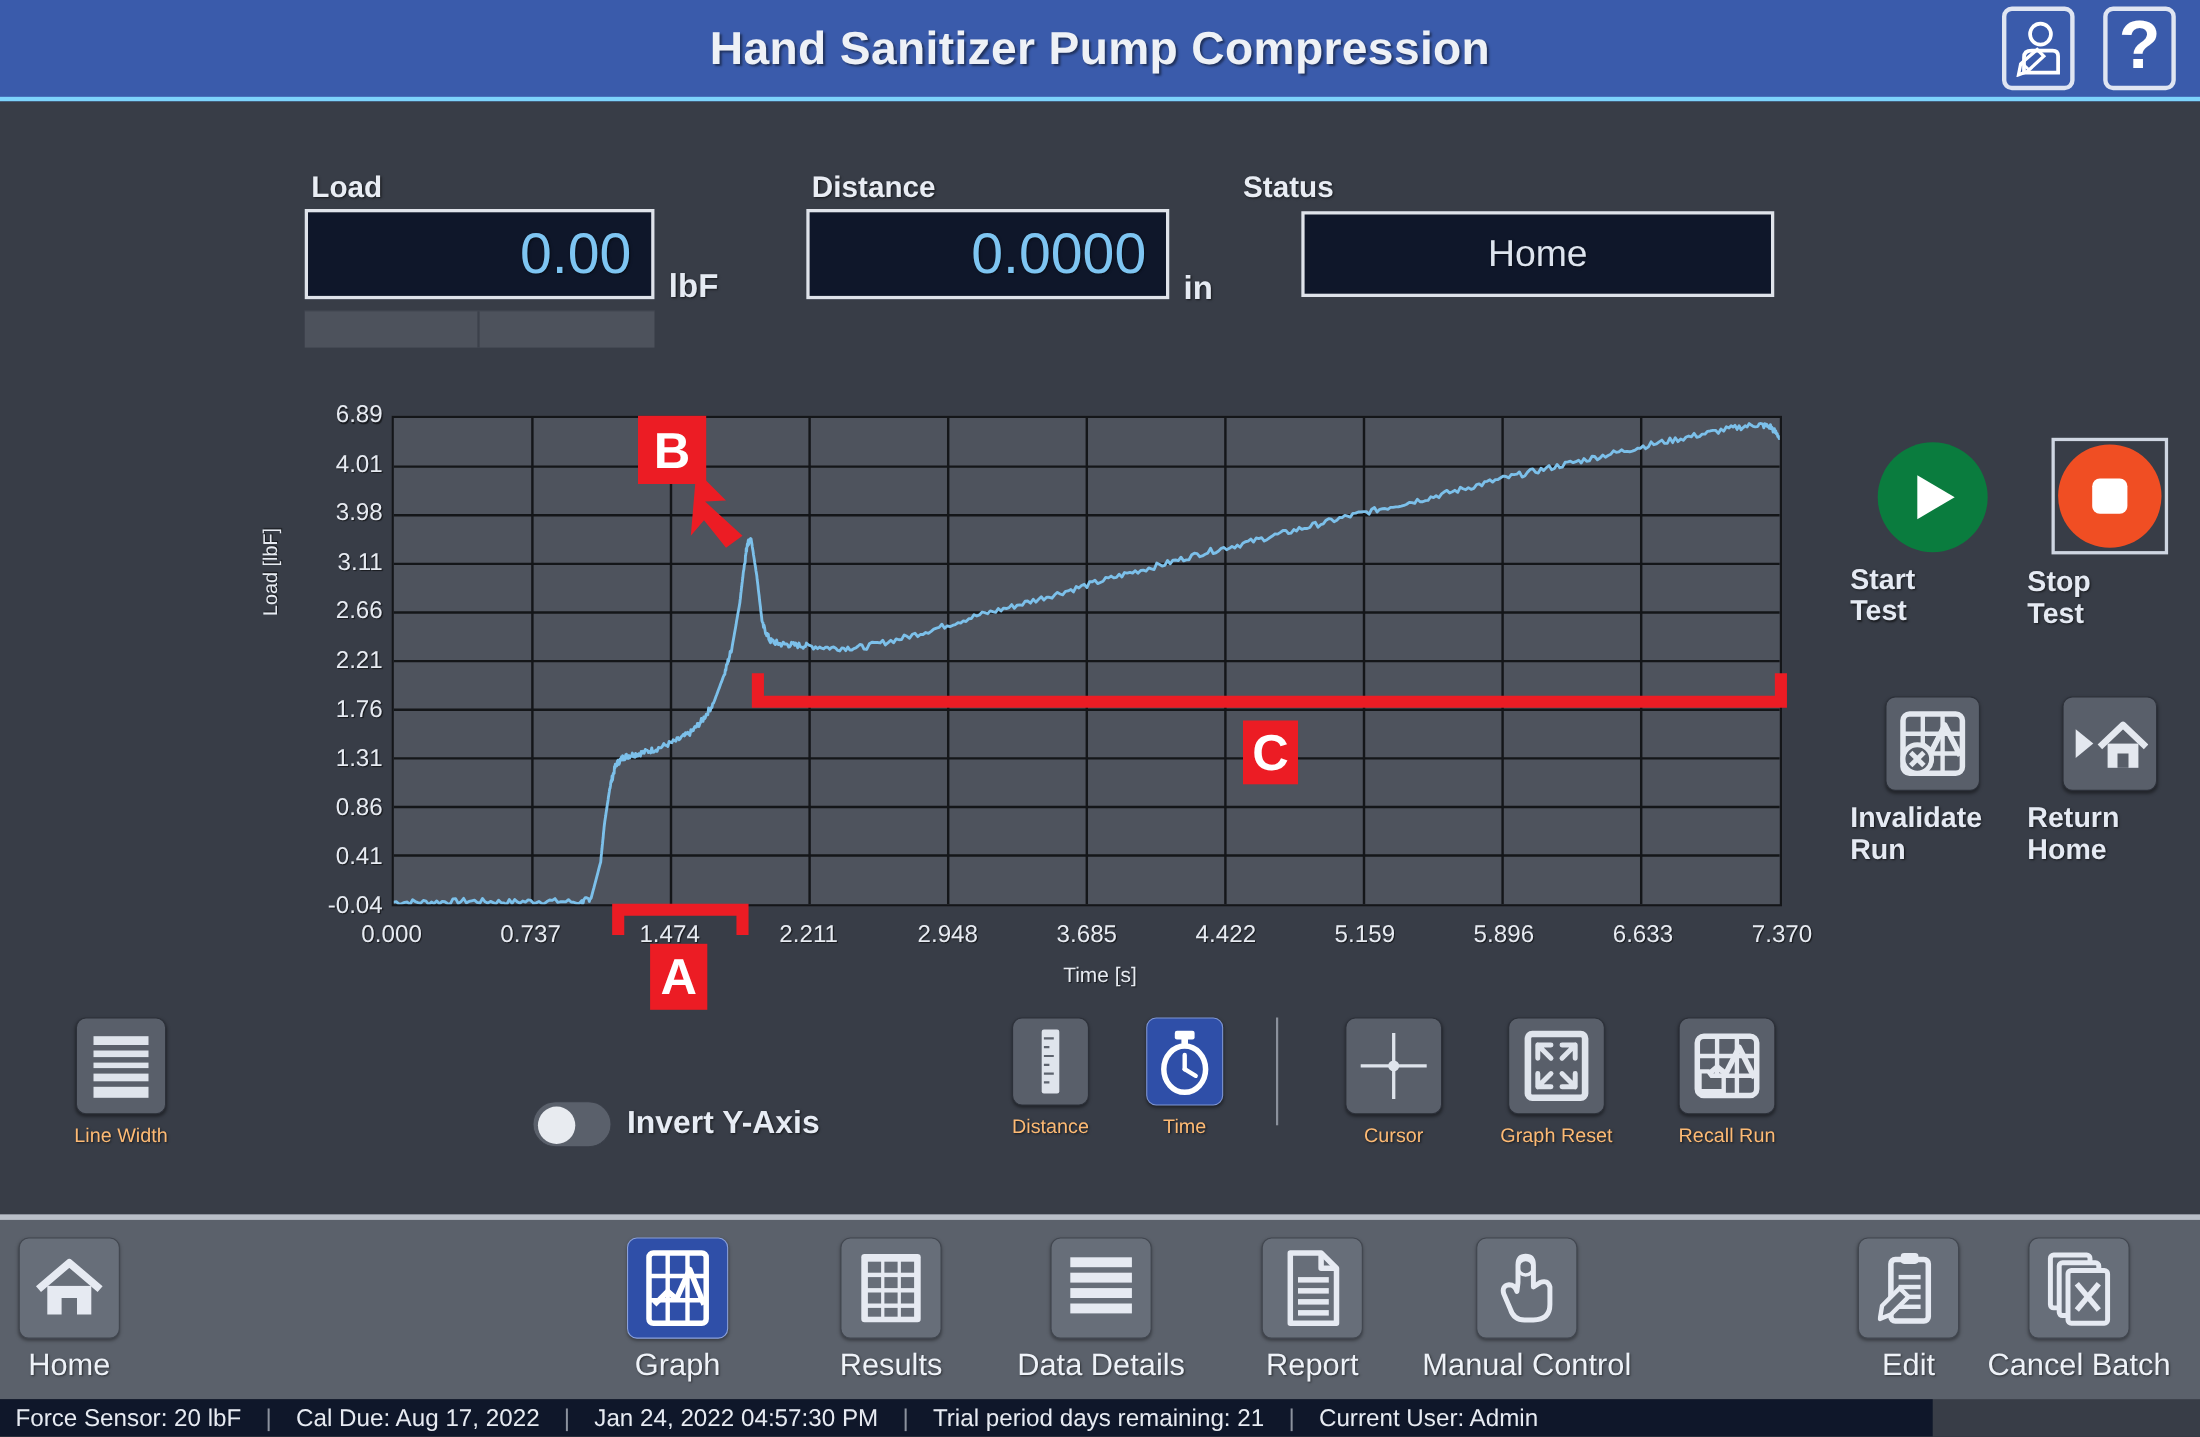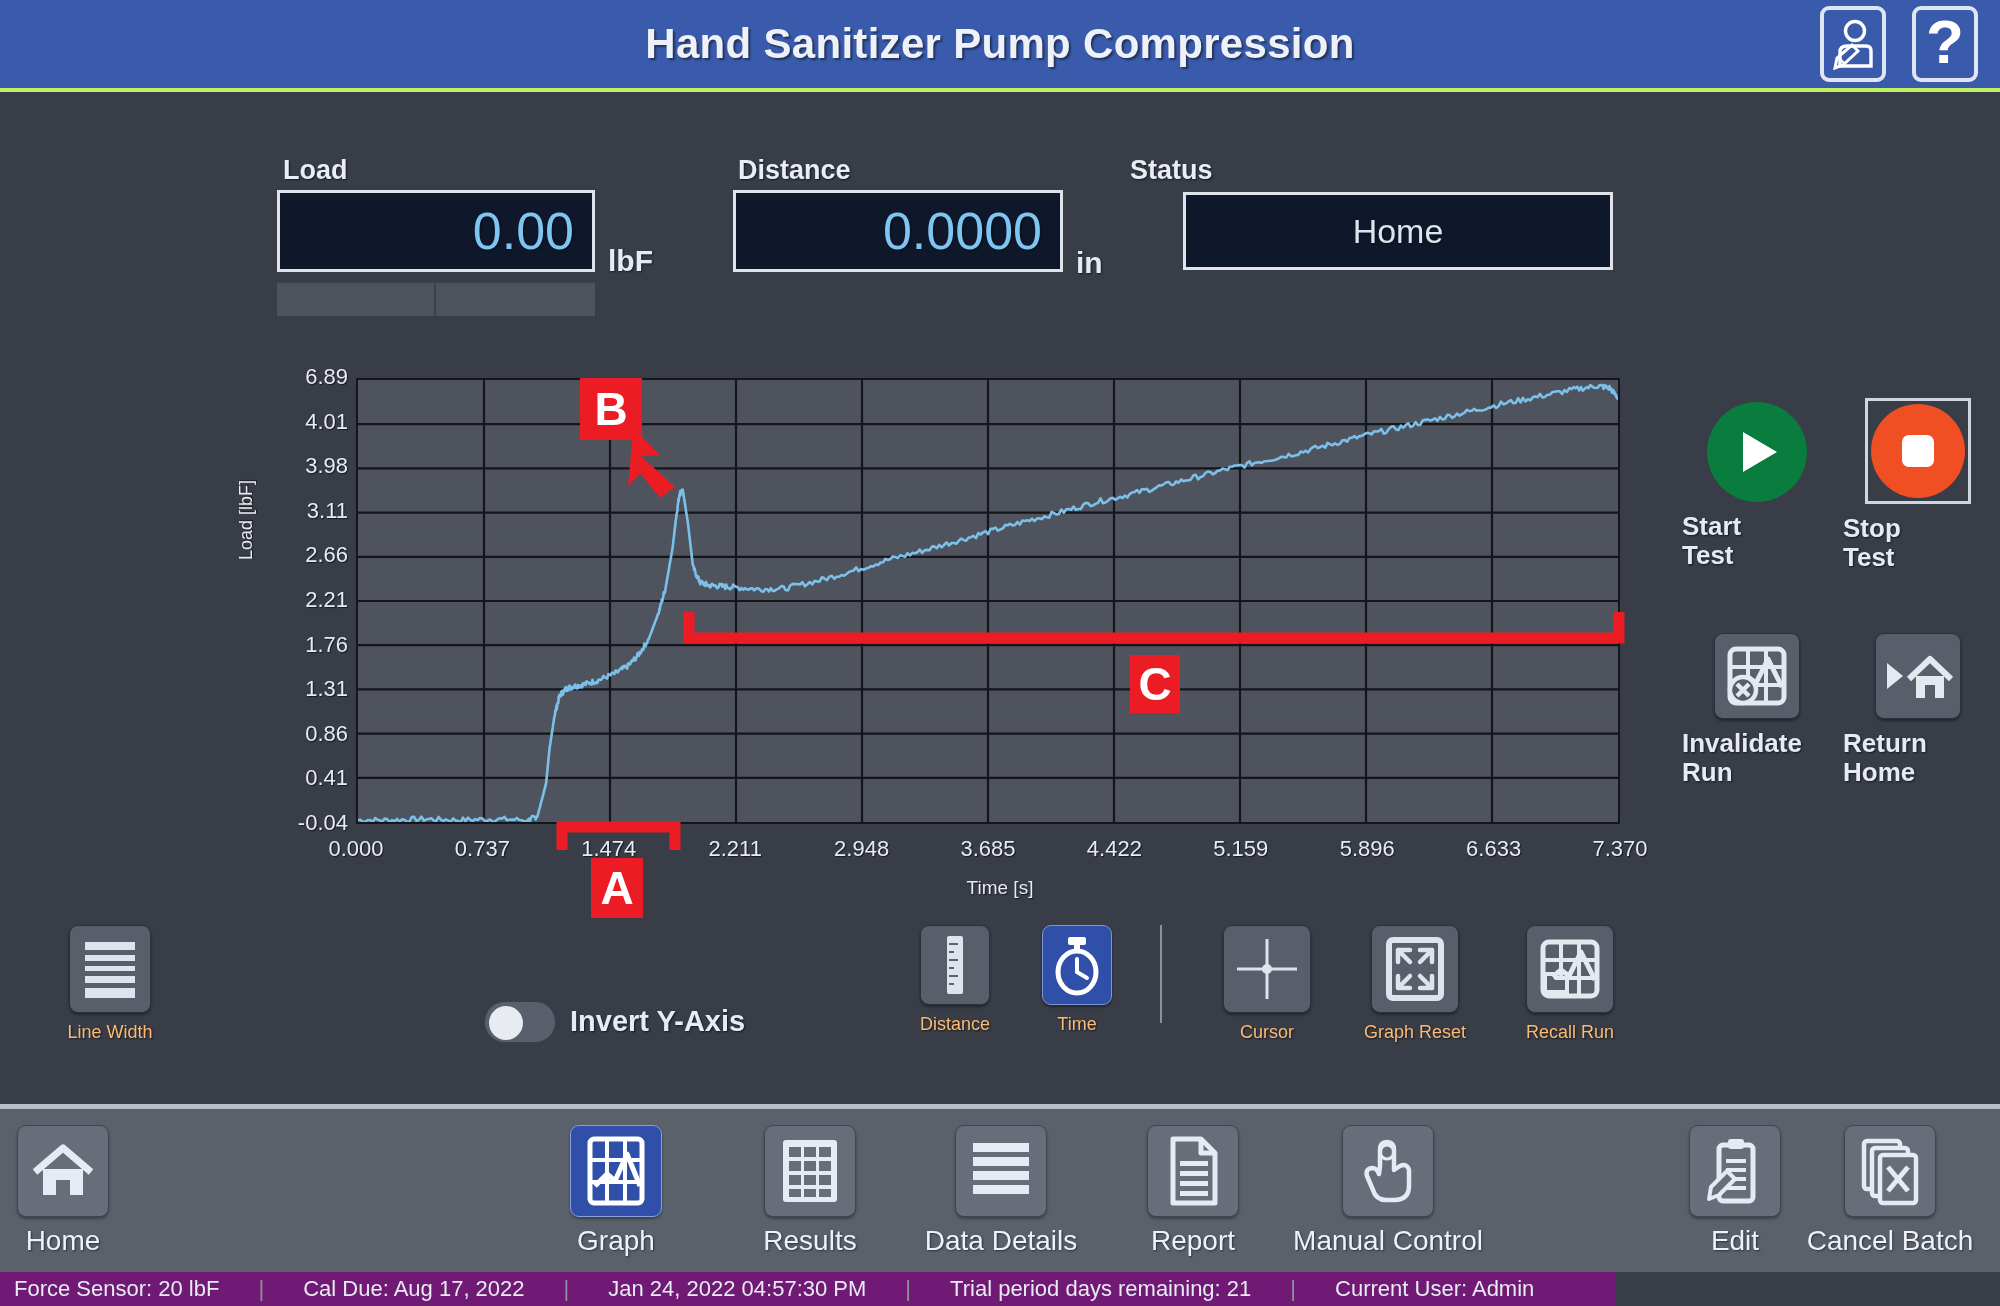--- a/index.html
+++ b/index.html
@@ -8,21 +8,21 @@
     background: #383d47;
     font-family: "Liberation Sans", sans-serif;
     overflow: hidden;
   }
   #app { position: relative; width: 2000px; height: 1306px; background: #383d47; }
 
   
   .titlebar {
     position: absolute; left: 0; top: 0; width: 2000px; height: 92px;
     background: #3a5bab;
-    border-bottom: 4px solid #bef264;
+    border-bottom: 4px solid #7dd3fc;
   }
   .titlebar-text {
     position: absolute; left: 0; top: 0; width: 2000px; height: 88px;
     display: flex; align-items: center; justify-content: center;
     color: #eef1f6; font-size: 42px; font-weight: bold;
     text-shadow: 2px 2px 2px rgba(0,0,0,.45);
     letter-spacing: .3px;
   }
   .hdr-btn {
     position: absolute; top: 6px; width: 66px; height: 76px;
@@ -128,23 +128,23 @@
     background: #676e79; border: 1px solid #41464f;
     display:flex; align-items:center; justify-content:center;
     box-shadow: 0 2px 3px rgba(0,0,0,.35);
   }
   .nav-ico.sel { background: #2f4fa8; border-color: #8aa0da; }
   .nav-cap { color: #eef2f8; font-size: 28px; margin-top: 8px; white-space: nowrap;
              text-shadow: 1px 1px 2px rgba(0,0,0,.5); }
 
   
   #statusbar {
-    position: absolute; left: 0; top: 1272px; width: 1616px; height: 34px;
-    background: #701a75; display: flex; align-items: center;
-    color: #e7ebf2; font-size: 22px; padding-left: 14px; gap: 17px;
+    position: absolute; left: 0; top: 1272px; width: 1757px; height: 34px;
+    background: #0f172a; display: flex; align-items: center;
+    color: #e7ebf2; font-size: 22px; padding-left: 14px;
   }
   #statusbar .sep { color: #8b929e; padding: 0 22px; }
 </style>
 </head>
 <body>
 
 <div id="app">
 
   <div class="titlebar">
     <div class="titlebar-text">Hand Sanitizer Pump Compression</div>

